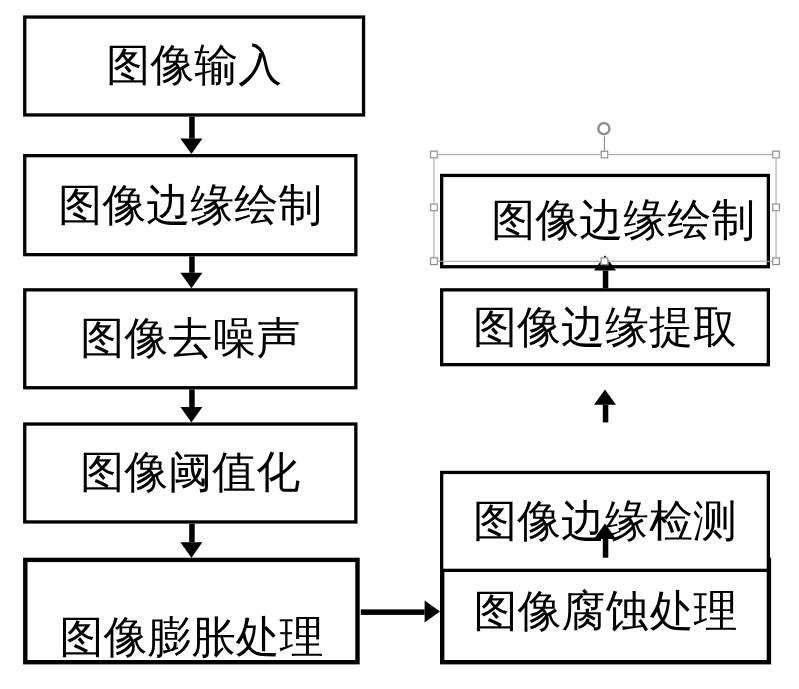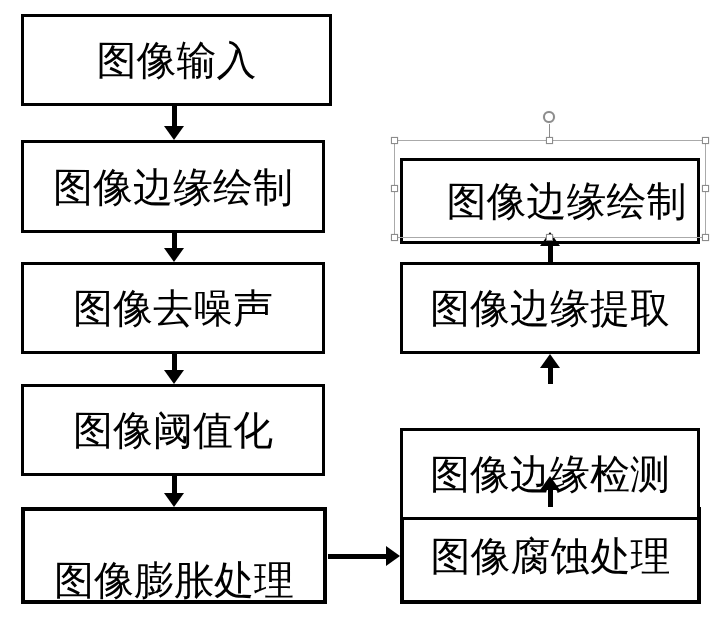--- a/index.html
+++ b/index.html
@@ -15,23 +15,23 @@
     border:3px solid #000000;
     display:flex; align-items:center; justify-content:center;
     font-size:40px; line-height:1; color:#000000;
     white-space:nowrap;
   }
   .b-input     { left:21px;  top:14px;  width:311px; height:92px; }
   .b-gray      { left:21px;  top:140px; width:304px; height:93px; }
   .b-denoise   { left:21px;  top:262px; width:304px; height:92px;justify-content:center; }
   .b-threshold { left:21px;  top:384px; width:304px; height:92px;align-items:center; }
   .b-dilate    { left:21px;  top:507px; width:306px; height:97px; border-width:4px;align-items:flex-end; }
-  .b-erode     { left:400px; top:507px; width:301px; height:97px; border-width:4px; }
+  .b-erode     { left:400px; top:507px; width:301px; height:97px; border-width:4px;font-family:Liberation Serif, serif; }
   .b-detect    { left:400px; top:384px; width:300px; height:92px;margin-top:44px; }
-  .b-extract   { left:400px; top:262px; width:300px; height:92px; }
+  .b-extract   { left:400px; top:262px; width:300px; height:71px; }
   .b-draw      { left:400px; top:158px; width:300px; height:86px;padding-left:33px; }
 
   
   .arrow-v { position:absolute; width:20px; display:flex; flex-direction:column; align-items:center; }
   .arrow-h { position:absolute; display:flex; flex-direction:row; align-items:center; }
   .shaft-v { width:5px; flex:1; background:#000000; }
   .shaft-h { height:5px; flex:1; background:#000000; }
   .head-down  { width:0; height:0; border-left:10px solid transparent; border-right:10px solid transparent; border-top:14px solid #000000; }
   .head-up    { width:0; height:0; border-left:10px solid transparent; border-right:10px solid transparent; border-bottom:14px solid #000000; }
   .head-right { width:0; height:0; border-top:10px solid transparent; border-bottom:10px solid transparent; border-left:14px solid #000000; }

